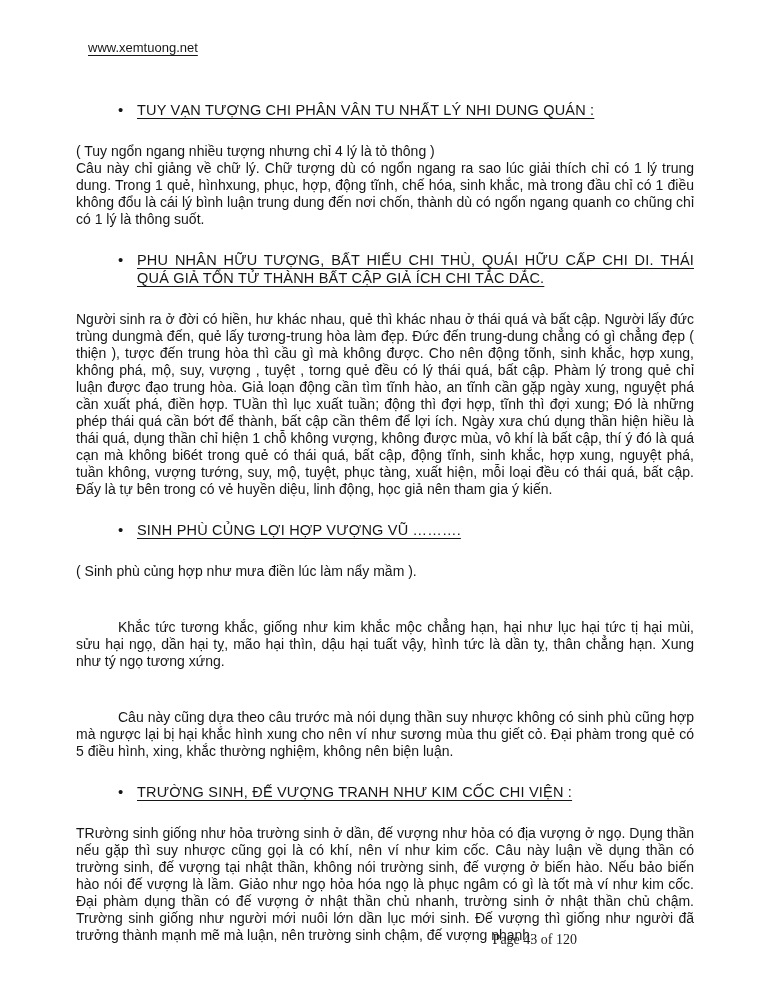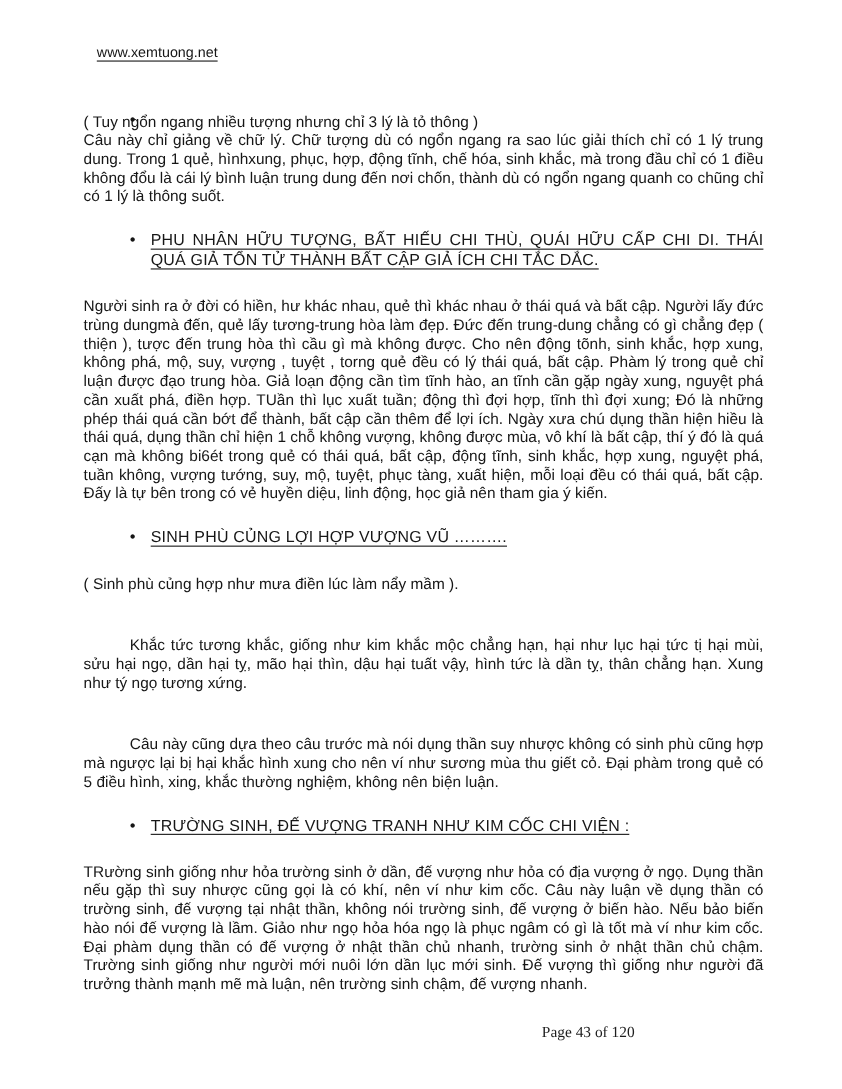--- a/index.html
+++ b/index.html
@@ -65,22 +65,22 @@
     color: #1d1d1d;
   }
 </style>
 </head>
 <body>
 
 <div class="page">
   <div class="doc-header">www.xemtuong.net</div>
 
   <div class="doc-content">
-      <div class="heading"><span class="bullet">•</span></div>
-      <p class="para">( Tuy ngổn ngang nhiều tượng nhưng chỉ 3 lý là tỏ thông )</p>
+      <div class="heading"><span class="bullet">•</span><span class="heading-text">TUY VẠN TƯỢNG CHI PHÂN VÂN TU NHẤT LÝ NHI DUNG QUÁN :</span></div>
+      <p class="para">( Tuy ngổn ngang nhiều tượng nhưng chỉ 4 lý là tỏ thông )</p>
       <p class="para">Câu này chỉ giảng về chữ lý. Chữ tượng dù có ngổn ngang ra sao lúc giải thích chỉ có 1 lý trung dung. Trong 1 quẻ, hìnhxung, phục, hợp, động tĩnh, chế hóa, sinh khắc, mà trong đầu chỉ có 1 điều không đổu là cái lý bình luận trung dung đến nơi chốn, thành dù có ngổn ngang quanh co chũng chỉ có 1 lý là thông suốt.</p>
       <div class="heading"><span class="bullet">•</span><span class="heading-text">PHU NHÂN HỮU TƯỢNG, BẤT HIẾU CHI THÙ, QUÁI HỮU CẤP CHI DI. THÁI QUÁ GIẢ TỔN TỬ THÀNH BẤT CẬP GIẢ ÍCH CHI TẮC DẮC.</span></div>
       <p class="para">Người sinh ra ở đời có hiền, hư khác nhau, quẻ thì khác nhau ở thái quá và bất cập. Người lấy đức trùng dungmà đến, quẻ lấy tương-trung hòa làm đẹp. Đức đến trung-dung chẳng có gì chẳng đẹp ( thiện ), tược đến trung hòa thì cầu gì mà không được. Cho nên động tõnh, sinh khắc, hợp xung, không phá, mộ, suy, vượng , tuyệt , torng quẻ đều có lý thái quá, bất cập. Phàm lý trong quẻ chỉ luận được đạo trung hòa. Giả loạn động cần tìm tĩnh hào, an tĩnh cần gặp ngày xung, nguyệt phá cần xuất phá, điền hợp. TUần thì lục xuất tuần; động thì đợi hợp, tĩnh thì đợi xung; Đó là những phép thái quá cần bớt để thành, bất cập cần thêm để lợi ích. Ngày xưa chú dụng thần hiện hiều là thái quá, dụng thần chỉ hiện 1 chỗ không vượng, không được mùa, vô khí là bất cập, thí ý đó là  quá cạn mà không bi6ét trong quẻ có thái quá, bất cập, động tĩnh, sinh khắc, hợp xung, nguyệt phá, tuần không, vượng tướng, suy, mộ, tuyệt, phục tàng, xuất hiện, mỗi loại đều có thái quá, bất cập. Đấy là tự bên trong có vẻ huyền diệu, linh động, học giả nên tham gia ý kiến.</p>
       <div class="heading"><span class="bullet">•</span><span class="heading-text">SINH PHÙ CỦNG LỢI HỢP VƯỢNG VŨ ……….</span></div>
       <p class="para">( Sinh phù củng hợp như mưa điền lúc làm nẩy mầm ).</p>
       <p class="para indent">Khắc tức tương khắc, giống như kim khắc mộc chẳng hạn, hại như lục hại tức tị hại mùi, sửu hại ngọ, dần hại tỵ, mão hại thìn, dậu hại tuất vậy, hình tức là dần tỵ, thân chẳng hạn. Xung như tý ngọ tương xứng.</p>
       <p class="para indent">Câu này cũng dựa theo câu trước mà nói dụng thần suy nhược không có sinh phù cũng hợp mà ngược lại bị hại khắc hình xung cho nên ví như sương mùa thu giết cỏ. Đại phàm trong quẻ có 5 điều hình, xing, khắc thường nghiệm, không nên biện luận.</p>
       <div class="heading"><span class="bullet">•</span><span class="heading-text">TRƯỜNG SINH, ĐẾ VƯỢNG TRANH NHƯ KIM CỐC CHI VIỆN :</span></div>
       <p class="para">TRường sinh giống như hỏa trường sinh ở dần, đế vượng như hỏa có địa vượng ở ngọ. Dụng thần nếu gặp thì suy nhược cũng gọi là có khí, nên ví như kim cốc. Câu này luận về dụng thần có trường sinh, đế vượng tại nhật thần, không nói trường sinh, đế vượng ở biến hào. Nếu bảo biến hào nói đế vượng là lầm. Giảo như ngọ hỏa hóa ngọ là phục ngâm có gì là tốt mà ví như kim cốc. Đại phàm dụng thần có đế vượng ở nhật thần chủ nhanh, trường sinh ở nhật thần chủ chậm. Trường sinh giống như người mới nuôi lớn dần lục mới sinh. Đế vượng thì giống như người đã trưởng thành mạnh mẽ mà luận, nên trường sinh chậm, đế vượng nhanh.</p>
     </div>

